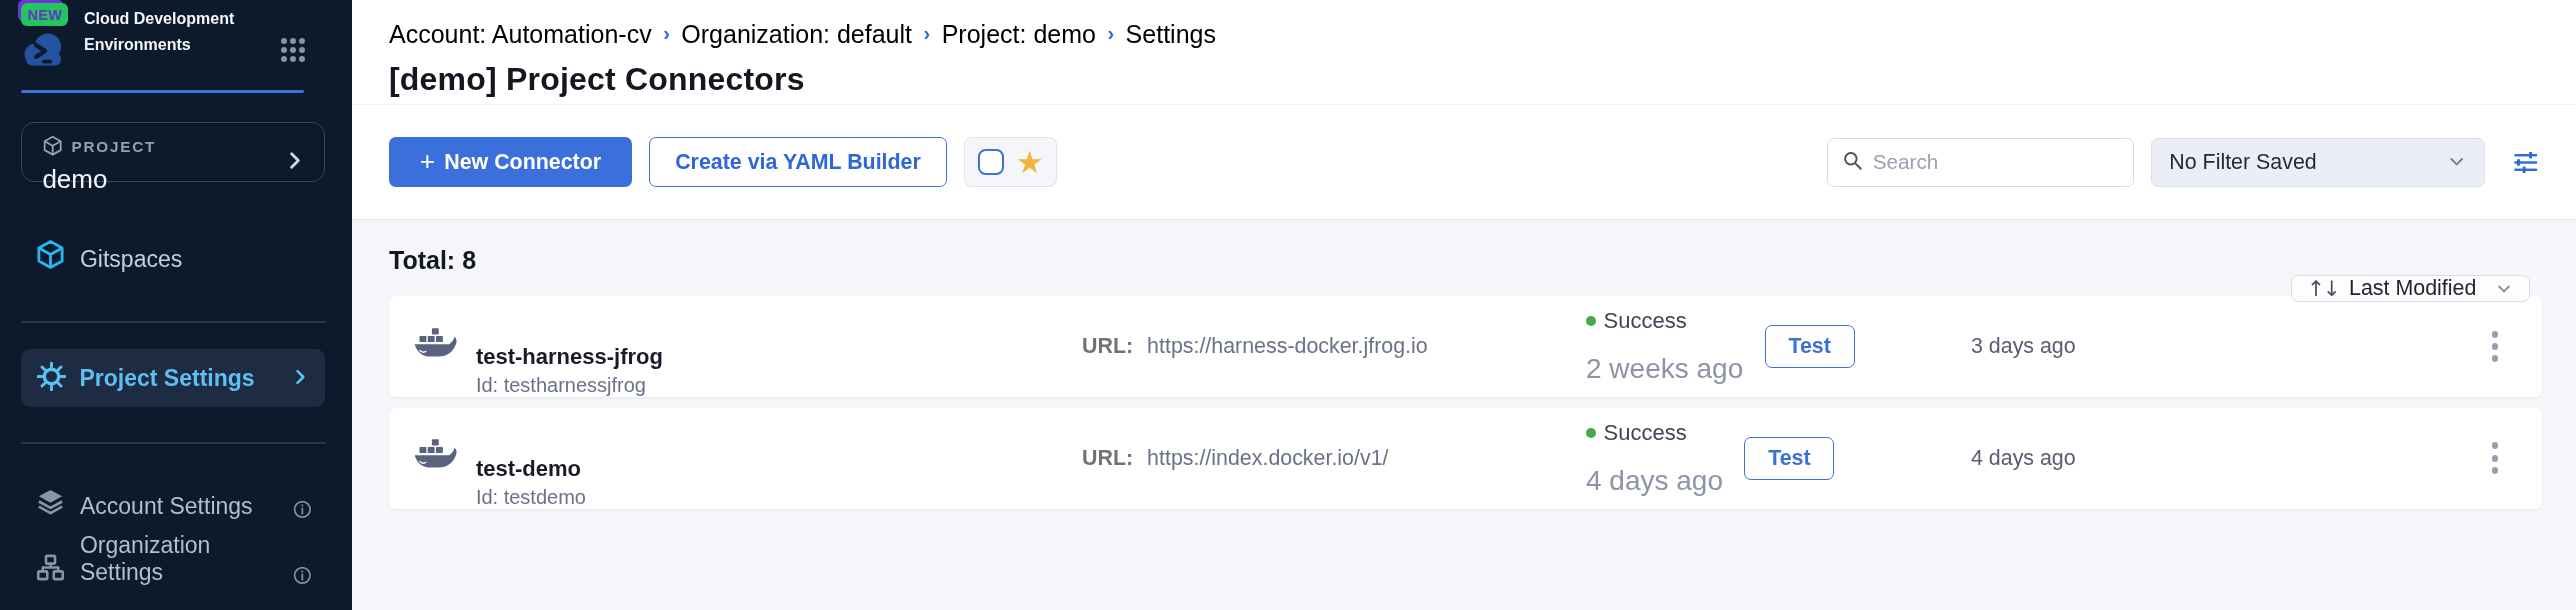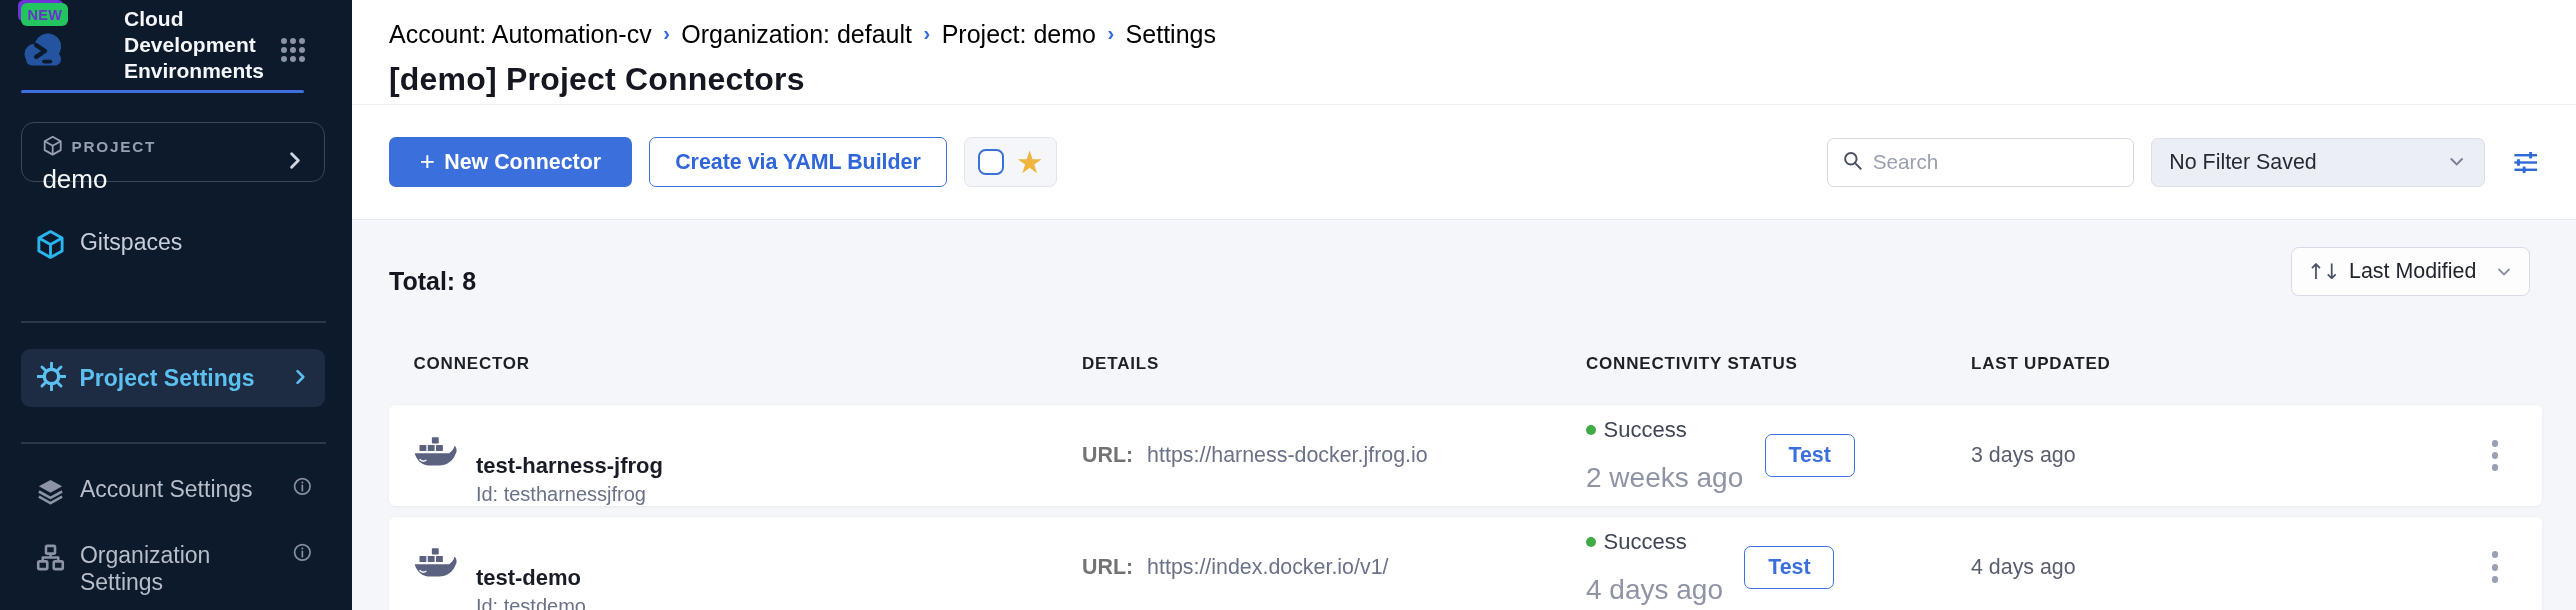--- a/index.html
+++ b/index.html
@@ -6,35 +6,35 @@
   html,body { width:2576px; height:610px; }
   body { font-family:"Liberation Sans", sans-serif; }
   .app { position:relative; width:2576px; height:610px; overflow:hidden; background:#f4f6f9; }
 
   
   .sidebar { position:absolute; left:0; top:0; width:352px; height:610px; background:#0c1a2c; }
   .new-badge { position:absolute; left:21.4px; top:3.1px; width:47px; height:23px; background:#22c55e;
     border-radius:6.1px; color:#6633cc; font-size:14.5px; font-weight:bold; display:flex; align-items:center;
     justify-content:center; letter-spacing:0.4px; box-shadow:-3.8px -3.8px 0 -0.8px #6d35d6; }
   .logo { position:absolute; left:20px; top:29px; }
-  .brand-text { position:absolute; left:84px; top:6.1px; width:191px; color:#f4f6f9; font-size:21px;
-    font-weight:bold; line-height:26px;margin-left:40px; }
+  .brand-text { position:absolute; left:84px; top:6.1px; width:191px; color:#f4f6f9; font-size:16px;
+    font-weight:bold; line-height:26px; }
   .grid-icon { position:absolute; left:281px; top:38px; display:grid; grid-template-columns:repeat(3,6.1px);
     grid-gap:3.1px; cursor:pointer; }
   .grid-icon i { width:6.1px; height:6.1px; border-radius:50%; background:#8b93a4; }
   .brand-underline { position:absolute; left:21.4px; top:90px; width:283px; height:3.1px; background:#3f6ede; border-radius:1.5px; }
 
   .project-box { position:absolute; left:21.4px; top:122px; width:304px; height:60px; border:1.5px solid #3c4559;
     border-radius:13px; padding:12.2px 15.3px 0 20px; cursor:pointer; }
   .project-label-row { display:flex; align-items:center; gap:7.6px; }
   .project-label { color:#97a0b3; font-size:15.3px; font-weight:bold; letter-spacing:1.8px; }
   .project-name { color:#f4f6f9; font-size:26px; margin-top:4.6px; }
   .project-chevron { position:absolute; right:18.4px; top:26px; }
 
-  .side-item { position:absolute; left:21.4px; width:305px; height:44px; display:flex; align-items:flex-start;
+  .side-item { position:absolute; left:21.4px; width:305px; height:44px; display:flex; align-items:flex-end;
     gap:13.8px; padding:0 13.8px; cursor:pointer; }
   .side-item .lbl { font-size:23px; color:#b7bdc9; }
   .gitspaces { top:229px; }
   .gitspaces .lbl { color:#c9cfda; }
   .divider { position:absolute; left:21.4px; width:305px; height:1.5px; background:#2c374b; }
   .d1 { top:321px; } .d2 { top:442px; }
   .active-item { position:absolute; left:21.4px; top:349px; width:304px; height:58px; background:#1d2b43;
     border-radius:9.2px; display:flex; align-items:center; gap:13.8px; padding:0 15.3px; cursor:pointer; }
   .active-item .lbl { font-size:23px; font-weight:600; color:#5cc1f0; }
   .active-item .chev { margin-left:auto; }
@@ -67,21 +67,21 @@
     display:flex; align-items:center; padding:0 12.2px; gap:9.2px; }
   .search-box input { border:none; outline:none; flex:1; font-size:20.7px; color:#33384a; font-family:inherit; min-width:0; }
   .search-box input::placeholder { color:#9aa0b0; }
   .filter-dd { width:334px; height:49px; background:#eceef5; border:0.8px solid #dcdfe9; border-radius:6.9px;
     display:flex; align-items:center; padding:0 17px; cursor:pointer; }
   .filter-dd .val { font-size:21.4px; color:#262a35; }
   .filter-dd svg { margin-left:auto; }
   .sliders-btn { margin-left:9.2px; cursor:pointer; display:flex; }
 
   .list-area { flex:1; background:#f4f6f9; padding:0 34px 0 37px; }
-  .list-topbar { margin-top:26px; height:50px; display:flex; align-items:flex-end; }
+  .list-topbar { margin-top:26px; height:50px; display:flex; align-items:flex-start;flex-direction:column; }
   .total { font-size:25px; font-weight:800; color:#14171f; }
   .sort-dd { margin-left:auto; margin-right:12.2px; width:239px; height:49px; background:#fdfdfe;
     border:1.5px solid #d8dae6; border-radius:7.6px; display:flex; align-items:center; gap:10.7px;
     padding:0 15.3px; cursor:pointer; }
   .sort-arrows { font-family:"DejaVu Sans", sans-serif; font-size:21.4px; color:#4c5263; letter-spacing:-2.3px; }
   .sort-label { font-size:21.4px; color:#22252f; }
   .sort-dd svg { margin-left:auto; }
 
   .row-grid { display:grid; grid-template-columns:693px 504px 385px 477px 1fr; }
   .table-head { margin-top:58px; margin-bottom:31px; }
@@ -284,27 +284,20 @@
         <span class="total">Total: 8</span>
         <div class="sort-dd">
           <span class="sort-arrows">↑↓</span>
           <span class="sort-label">Last Modified</span>
           <svg width="20" height="20" viewBox="0 0 24 24" fill="none" stroke="#8a90a2" stroke-width="2.2" stroke-linecap="round">
               <path d="M6 9 l6 6 6 -6"></path>
             </svg>
         </div>
       </div>
 
-      <div class="row-grid table-head">
-        <div>CONNECTOR</div>
-        <div>DETAILS</div>
-        <div>CONNECTIVITY STATUS</div>
-        <div>LAST UPDATED</div>
-        <div></div>
-      </div>
 
       <div class="row-grid card">
         <div class="cell-connector">
           <span>
             <svg width="44" height="37" viewBox="0 0 64 52">
               <g fill="#5b6280">
                 <rect x="26" y="1" width="10" height="9" rx="1"></rect>
                 <rect x="8" y="12" width="10" height="9" rx="1"></rect>
                 <rect x="20" y="12" width="10" height="9" rx="1"></rect>
                 <rect x="32" y="12" width="10" height="9" rx="1"></rect>

